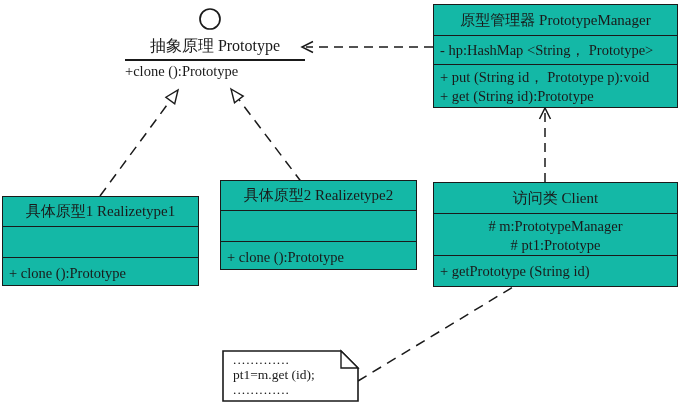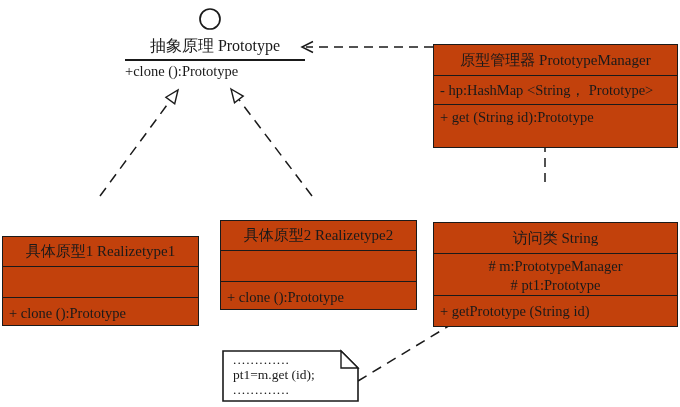--- a/index.html
+++ b/index.html
@@ -14,22 +14,21 @@
   }
   #overlay {
     position: absolute;
     left: 0; top: 0;
     width: 680px; height: 407px;
   }
   .uml-class {
     position: absolute;
     box-sizing: border-box;
     border: 1.6px solid #1a1a1a;
-    background: #c2410c;
-    margin-top: 40px;
+    background: #14b8a6;
   }
   .uml-title {
     box-sizing: border-box;
     text-align: center;
     font-size: 15px;
     white-space: nowrap;
     overflow: hidden;
   }
   .uml-sec {
     box-sizing: border-box;
@@ -104,20 +103,21 @@
 
   <div class="iface-name">抽象原理 Prototype</div>
   <div class="iface-op">+clone ():Prototype</div>
 
   <div class="uml-class" style="left:433px; top:4px; width:245px; height:104px;">
     <div class="uml-title" style="height:30px; line-height:30px;">原型管理器 PrototypeManager</div>
     <div class="uml-sec" style="height:29px;">
       <div class="uml-line" style="line-height:23px;">- hp:HashMap &lt;String， Prototype&gt;</div>
     </div>
     <div class="uml-sec" style="height:44px;">
+      <div class="uml-line">+ put (String id， Prototype p):void</div>
       <div class="uml-line">+ get (String id):Prototype</div>
     </div>
   </div>
 
   <div class="uml-class" style="left:2px; top:196px; width:197px; height:90px;">
     <div class="uml-title" style="height:29px; line-height:29px;">具体原型1 Realizetype1</div>
     <div class="uml-sec" style="height:31px;"></div>
     <div class="uml-sec" style="height:30px;">
       <div class="uml-line" style="line-height:24px;">+ clone ():Prototype</div>
     </div>
@@ -125,21 +125,21 @@
 
   <div class="uml-class" style="left:220px; top:180px; width:197px; height:90px;">
     <div class="uml-title" style="height:29px; line-height:29px;">具体原型2 Realizetype2</div>
     <div class="uml-sec" style="height:31px;"></div>
     <div class="uml-sec" style="height:30px;">
       <div class="uml-line" style="line-height:24px;">+ clone ():Prototype</div>
     </div>
   </div>
 
   <div class="uml-class" style="left:433px; top:182px; width:245px; height:105px;">
-    <div class="uml-title" style="height:30px; line-height:30px;">访问类 String</div>
+    <div class="uml-title" style="height:30px; line-height:30px;">访问类 Client</div>
     <div class="uml-sec" style="height:42px;text-align:center;">
       <div class="uml-line"># m:PrototypeManager</div>
       <div class="uml-line"># pt1:Prototype</div>
     </div>
     <div class="uml-sec" style="height:33px;">
       <div class="uml-line" style="line-height:25px;">+ getPrototype (String id)</div>
     </div>
   </div>
 
   <div class="note-text">

